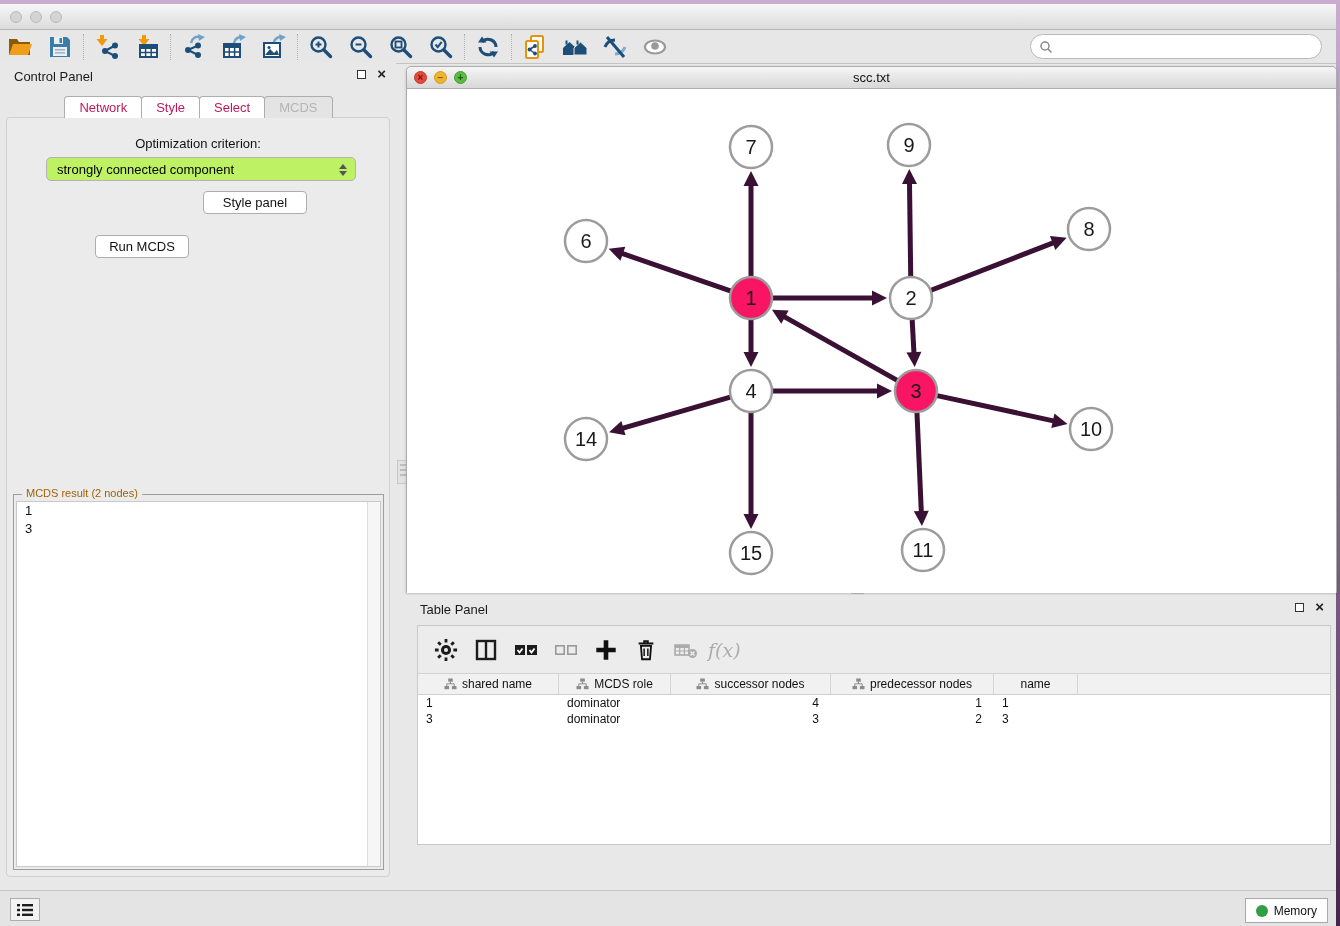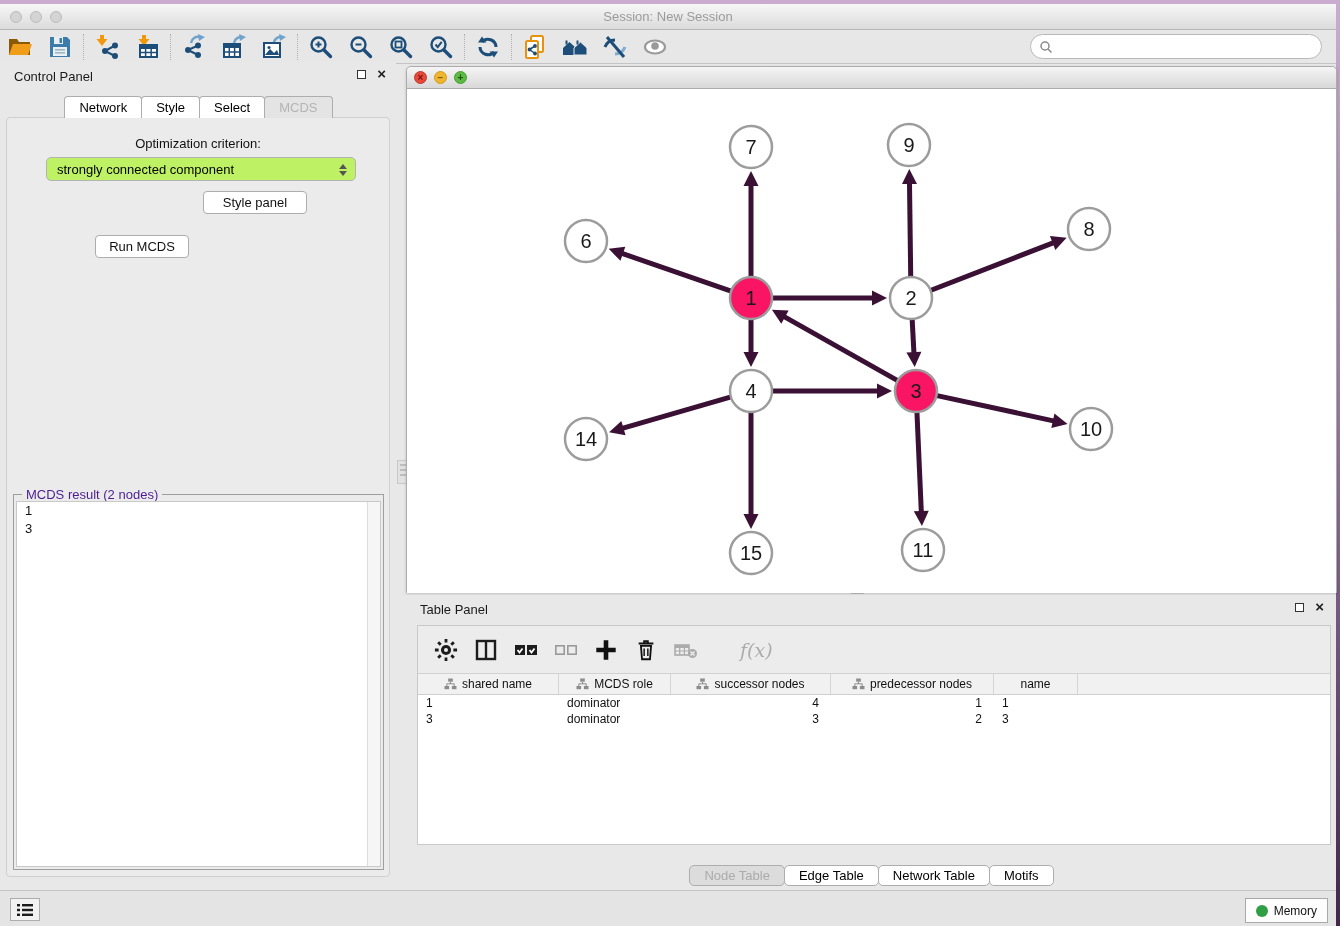--- a/index.html
+++ b/index.html
@@ -28,40 +28,40 @@
 
   
   .cp { position:absolute; left:0; top:58px; width:396px; height:828px; background:#E8E8E8; }
   .panel-head { position:absolute; left:0; top:0; width:100%; height:26px; }
   .panel-title { position:absolute; left:14px; top:7px; font-size:13px; color:#1A1A1A; }
   .float-ic { position:absolute; top:8px; width:9px; height:9px; border:1.5px solid #333; background:#FFF; }
   .close-ic { position:absolute; top:3px; font-size:15px; font-weight:bold; color:#222; line-height:18px; }
   .cp .float-ic { right:30px; } .cp .close-ic { right:10px; }
 
   .cp-tabs { position:absolute; left:0; top:34px; width:100%; display:flex; justify-content:center; }
-  .tab { height:22px; padding:0 14px; font-size:13px; color:#000000; background:#FFF;
+  .tab { height:22px; padding:0 14px; font-size:13px; color:#be185d; background:#FFF;
     border:1px solid #ADADAD; border-bottom:none; border-radius:4px 4px 0 0; margin-right:-1px;
     display:flex; align-items:center; position:relative; z-index:2; }
   .tab.active { background:#E4E4E4; color:#B4B4B4; z-index:3; }
 
   .cp-body { position:absolute; left:6px; top:55px; width:384px; height:760px;
     background:#EBEBEB; border:1px solid #CFCFCF; border-radius:4px; z-index:1; }
   .opt-label { position:absolute; top:18px; width:100%; text-align:center; font-size:13px; color:#111; }
   .dropdown { position:absolute; left:39px; top:39px; width:310px; height:24px; background:#bef264;
     border:1px solid #B3B3B3; border-radius:5px; display:flex; align-items:center; font-size:13px; padding-left:10px; }
   .dd-stepper { position:absolute; right:6px; top:3px; width:12px; height:18px;
     display:flex; flex-direction:column; align-items:center; justify-content:center; gap:2px; }
   .dd-up { width:0; height:0; border-left:4px solid transparent; border-right:4px solid transparent; border-bottom:5px solid #555; }
   .dd-down { width:0; height:0; border-left:4px solid transparent; border-right:4px solid transparent; border-top:5px solid #555; }
   .btn { position:absolute; top:73px; height:23px; background:#FFF; border:1px solid #ADADAD;
     border-radius:4px; font-size:13px; color:#111; display:flex; align-items:center; justify-content:center; }
   .btn-run { left:88px; width:94px;margin-top:44px; } .btn-close { left:196px; width:104px; }
 
   .groupbox { position:absolute; left:6px; top:376px; width:371px; height:376px; border:1px solid #9E9E9E; }
-  .gb-title { position:absolute; left:8px; top:-8px; background:#EBEBEB; padding:0 4px; font-size:13px; color:#4c1d95;text-align:right; }
+  .gb-title { position:absolute; left:8px; top:-8px; background:#EBEBEB; padding:0 4px; font-size:11px; color:#a16207;text-align:right; }
   .gb-inner { position:absolute; left:2px; top:6px; right:2px; bottom:2px; background:#FFF;
     border:1px solid #C9C9C9; overflow:hidden; }
   .gb-scroll { position:absolute; right:0; top:0; width:13px; height:100%; background:#F6F6F6; border-left:1px solid #DDD; }
   .res-line { font-size:13px; color:#111; padding:1px 0 1px 8px; line-height:16px; }
 
   
   .vgrip { position:absolute; left:397px; top:456px; width:12px; height:24px;
     background:#E2E2E2; border:1px solid #C8C8C8; }
   .vgrip i { display:block; height:2px; margin:3px 2px 0 2px; background:#BDBDBD; }
   .hgrip { position:absolute; left:851px; top:583px; width:13px; height:7px;
@@ -81,21 +81,21 @@
   .net-canvas { position:absolute; left:0; top:22px; width:929px; height:504px; background:#FFF; }
 
   
   .tp { position:absolute; left:406px; top:591px; width:930px; height:293px; background:#E8E8E8; }
   .tp .float-ic { right:32px; } .tp .close-ic { right:12px; }
   .tp-block { position:absolute; left:11px; top:30px; width:914px; height:220px;
     background:#FFF; border:1px solid #C9C9C9; }
   .tp-toolbar { position:absolute; left:0; top:0; width:100%; height:48px; background:#ECECEC;
     border-bottom:1px solid #D2D2D2; display:flex; align-items:center; padding-left:10px; gap:4px; }
   .tpt-btn { width:36px; height:36px; border:none; background:transparent; display:flex; align-items:center; justify-content:center; }
-  .fx { font-family:"DejaVu Serif", serif; font-style:italic; font-size:19px; color:#ABABAB;margin-left:32px; }
+  .fx { font-family:"DejaVu Serif", serif; font-style:italic; font-size:19px; color:#ABABAB; }
   .tbl-header { position:absolute; left:0; top:48px; width:100%; height:21px; background:#F1F1F1;
     border-bottom:1px solid #CFCFCF; display:flex; font-size:12px; color:#111; }
   .th-cell { display:flex; align-items:center; justify-content:center; gap:5px;
     border-right:1px solid #D5D5D5; height:100%; }
   .tbl-body { position:absolute; left:0; top:69px; width:100%; bottom:0; background:#FFF; }
   .t-row { display:flex; height:16px; font-size:12px; color:#111; }
   .t-cell { overflow:hidden; white-space:nowrap; }
 
   .tp-tabs { position:absolute; left:0; top:270px; width:100%; display:flex; justify-content:center; }
   .tp-tabs .tab { border-radius:5px; height:21px; margin-right:-1px; border-bottom:1px solid #ADADAD; }
@@ -112,21 +112,20 @@
 </style>
 </head>
 <body>
 
 <div class="app-window">
 
   <div class="titlebar">
     <span class="tl-dot" style="left:10px"></span>
     <span class="tl-dot" style="left:30px"></span>
     <span class="tl-dot" style="left:50px"></span>
-    <div class="win-title">Session: New Session</div>
   </div>
 
   <div class="toolbar">
     <button class="tb-btn">
       <svg width="26" height="26" viewBox="0 0 26 26">
           <path d="M2 5h8l2 3h11v13H2z" fill="#8A5A06"></path>
           <path d="M6 10h19l-4 11H2z" fill="#F09E1A"></path>
         </svg>
     </button>
     <button class="tb-btn">
@@ -310,20 +309,21 @@
       <i></i>
       <i></i>
     </div>
   <div class="hgrip"></div>
 
   <div class="net-win">
     <div class="net-titlebar">
       <span class="light red">×</span>
       <span class="light yellow">−</span>
       <span class="light green">+</span>
+      <span class="net-title">scc.txt</span>
     </div>
     <div class="net-canvas">
       <svg id="graph-svg" width="929" height="504" viewBox="0 0 929 504">
           <line x1="344" y1="191" x2="344" y2="93" stroke="#3A1134" stroke-width="5"></line>
           <polygon points="344,82 351.5,97 336.5,97" fill="#3A1134"></polygon>
           <line x1="326.98657630157544" y1="203.12263544963514" x2="212.0816571913811" y2="163.42820884793167" stroke="#3A1134" stroke-width="5"></line>
           <polygon points="201.68456493123276,159.83648606715315 218.3113199092386,157.64536331811362 213.41351611726787,171.8232164001341" fill="#3A1134"></polygon>
           <line x1="362" y1="209" x2="469" y2="209" stroke="#3A1134" stroke-width="5"></line>
           <polygon points="480,209 465,216.5 465,201.5" fill="#3A1134"></polygon>
           <line x1="344" y1="227" x2="344" y2="267" stroke="#3A1134" stroke-width="5"></line>
@@ -493,26 +493,20 @@
           </div>
           <div class="t-row">
             <div class="t-cell" style="width: 141px; text-align: left; padding: 1px 0px 0px 8px;">3</div>
             <div class="t-cell" style="width: 112px; text-align: left; padding: 1px 0px 0px 8px;">dominator</div>
             <div class="t-cell" style="width: 160px; text-align: right; padding: 1px 12px 0px 0px;">3</div>
             <div class="t-cell" style="width: 163px; text-align: right; padding: 1px 12px 0px 0px;">2</div>
             <div class="t-cell" style="width: 84px; text-align: left; padding: 1px 0px 0px 8px;">3</div>
           </div>
         </div>
     </div>
-    <div class="tp-tabs" id="tp-tabs">
-        <div class="tab active">Node Table</div>
-        <div class="tab">Edge Table</div>
-        <div class="tab">Network Table</div>
-        <div class="tab">Motifs</div>
-      </div>
   </div>
 
   <div class="statusbar">
     <button class="list-btn">
       <svg width="16" height="14" viewBox="0 0 16 14">
           <g fill="#1C1C1C">
             <rect x="0" y="1" width="3" height="2.4"></rect>
             <rect x="5" y="1" width="11" height="2.4"></rect>
             <rect x="0" y="5.8" width="3" height="2.4"></rect>
             <rect x="5" y="5.8" width="11" height="2.4"></rect>

